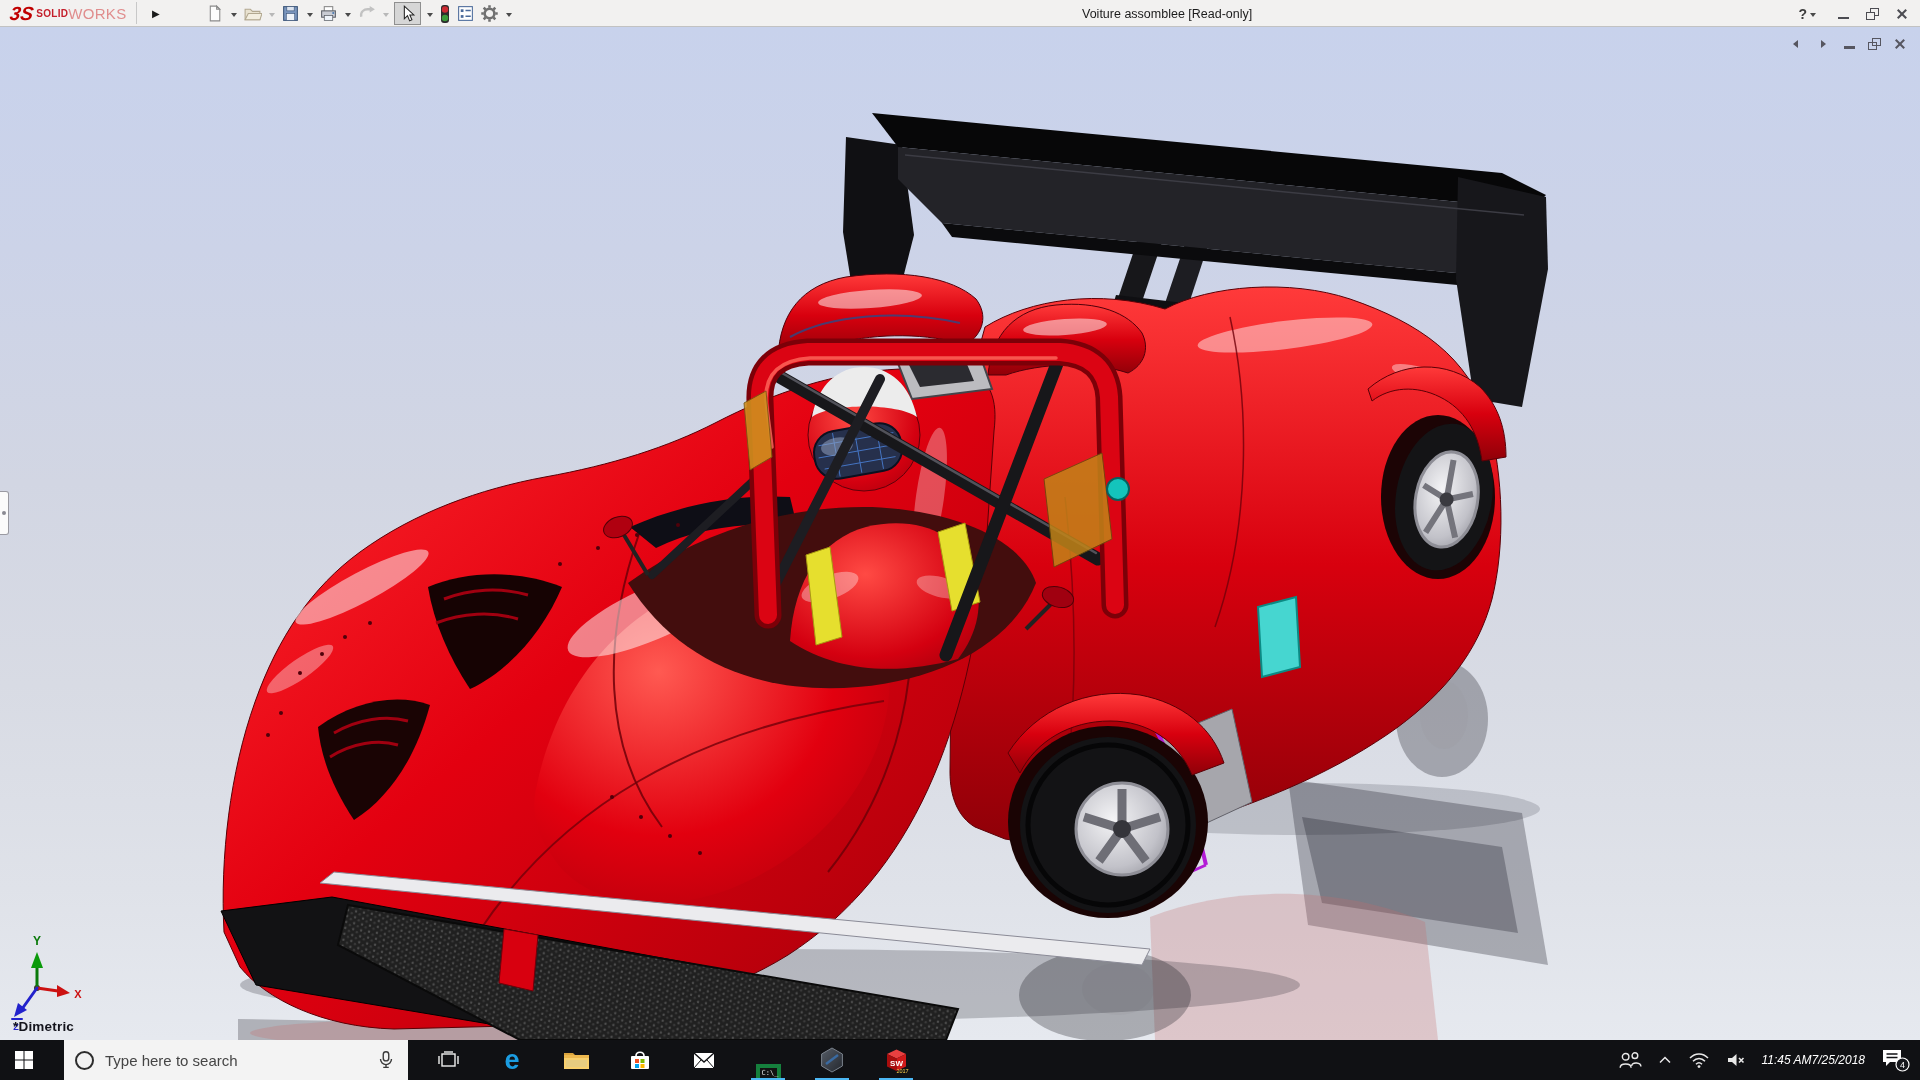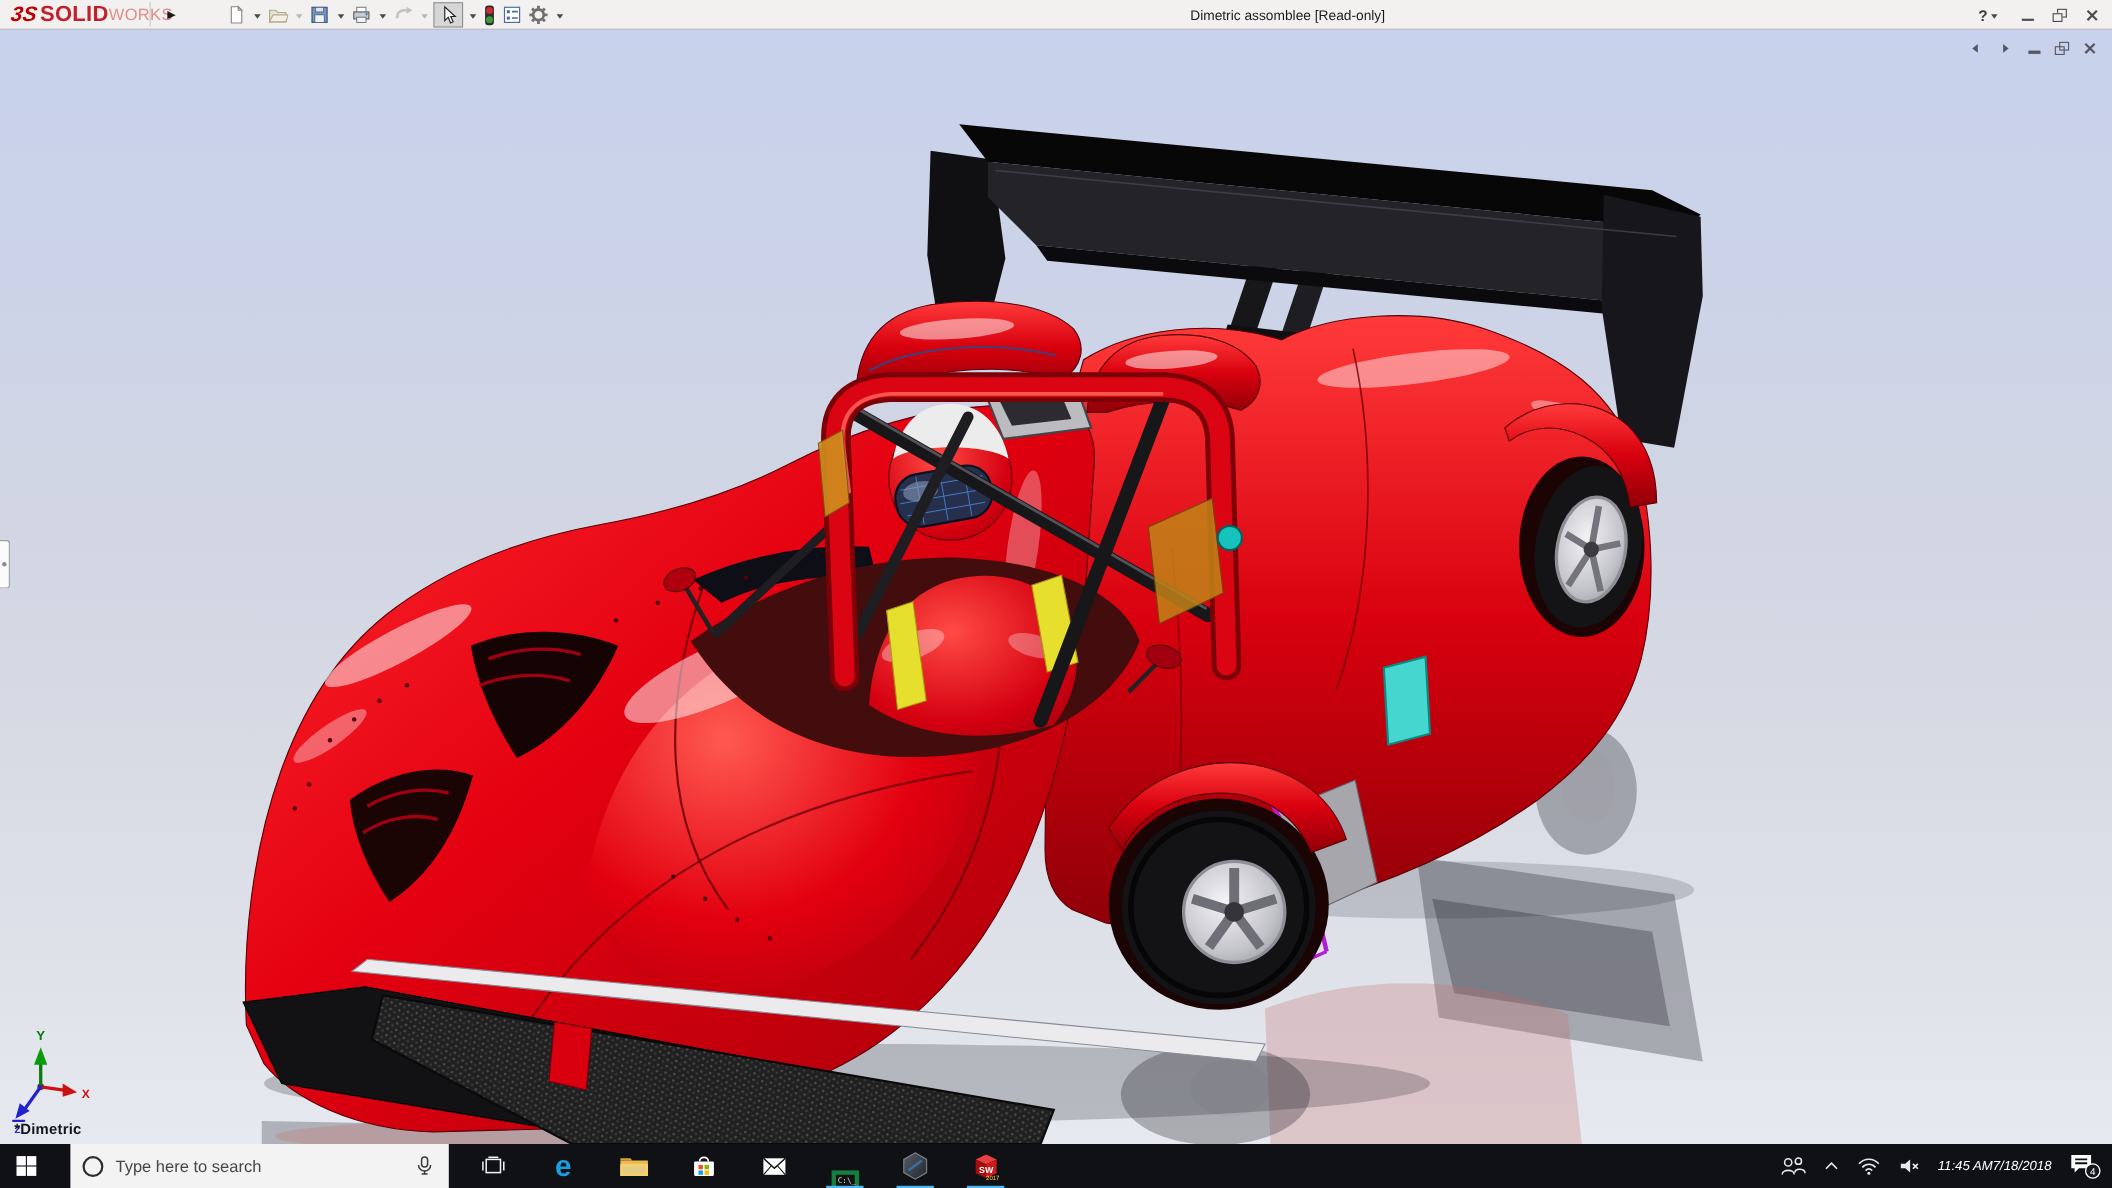--- a/index.html
+++ b/index.html
@@ -6,21 +6,21 @@
   html,body { width:1920px; height:1080px; overflow:hidden;
     font-family:"Liberation Sans",sans-serif; background:#000; }
   .screen { width:1920px; height:1080px; display:flex; flex-direction:column; }
 
   
   .titlebar { position:relative; height:27px; flex:0 0 27px; background:#f2f1f0;
     border-bottom:1px solid #c2c2c2; display:flex; align-items:center; }
   .logo { position:absolute; left:10px; top:0; height:27px; display:flex; align-items:center; }
   .brand-glyph { font-style:italic; font-weight:bold; font-size:19px; color:#c00000;
     transform:skewX(-10deg); margin-right:3px; }
-  .brand-bold { font-weight:bold; font-size:20px; color:#c41e2a; letter-spacing:.3px; }
+  .brand-bold { font-weight:bold; font-size:10px; color:#c41e2a; letter-spacing:.3px; }
   .brand-light { font-size:15px; color:#e08d8d; letter-spacing:.3px; }
   .logo-sep { width:1px; height:22px; background:#c8c8c8; margin:0 10px 0 8px; }
   .flyout { background:none; border:none; font-family:"DejaVu Sans",sans-serif;
     font-size:10px; color:#1a1a1a; cursor:default; }
   .toolbar { position:absolute; left:204px; top:0; height:27px; display:flex; align-items:center; }
   .tbtn { background:none; border:none; display:flex; align-items:center; margin-right:3px; padding:1px; }
   .tbtn svg { display:block; }
   .caret { width:0; height:0; border-left:3.5px solid transparent; border-right:3.5px solid transparent;
     border-top:4px solid #4a4a4a; margin:2px 5px 0 3px; }
   .caret.dis { border-top-color:#b8b8b8; }
@@ -156,21 +156,21 @@
           <g stroke="#707070" stroke-width="2.4">
             <path d="M9 1.2 V3.6 M9 14.4 V16.8 M1.2 9 H3.6 M14.4 9 H16.8"></path>
             <path d="M3.5 3.5 L5.2 5.2 M12.8 12.8 L14.5 14.5 M14.5 3.5 L12.8 5.2 M5.2 12.8 L3.5 14.5"></path>
           </g>
           <circle cx="9" cy="9" r="2" fill="#f2f1f0"></circle>
         </svg>
         </button>
         <span class="caret"></span>
     </div>
 
-    <span class="title-text">Dimetric assomblee [Read-only]</span>
+    <span class="title-text">Voiture assomblee [Read-only]</span>
 
     <div class="tb-right">
       <button class="help-btn">
         <span class="q">?</span>
         <span class="caret"></span>
       </button>
       <button>
           <div class="win-min"></div>
         </button>
       <button>
@@ -540,21 +540,21 @@
         </svg>
       </button>
       <button>
         <svg width="22" height="18" viewBox="0 0 20 18">
           <polygon points="2,7 6,7 10.5,3 10.5,15 6,11 2,11" fill="#e8e8e8"></polygon>
           <path d="M13 7 L17.5 11.5 M17.5 7 L13 11.5" stroke="#e8e8e8" stroke-width="1.6"></path>
         </svg>
       </button>
       <button class="clock">
         <span>11:45 AM</span>
-        <span>7/18/2018</span>
+        <span>7/25/2018</span>
       </button>
       <button>
         <svg width="30" height="26" viewBox="0 0 30 26">
           <path d="M3 3 L21 3 L21 15 L10 15 L6 19 L6 15 L3 15 Z" fill="#fff"></path>
           <path d="M6.5 7 L17.5 7 M6.5 10.5 L17.5 10.5" stroke="#101114" stroke-width="1.6"></path>
           <circle cx="22.5" cy="17.5" r="6.5" fill="#15171c" stroke="#fff" stroke-width="1.2"></circle>
           <text x="22.5" y="21" text-anchor="middle" font-size="9" fill="#ffffff" font-family="Liberation Sans, sans-serif">4</text>
         </svg>
       </button>
     </div>

